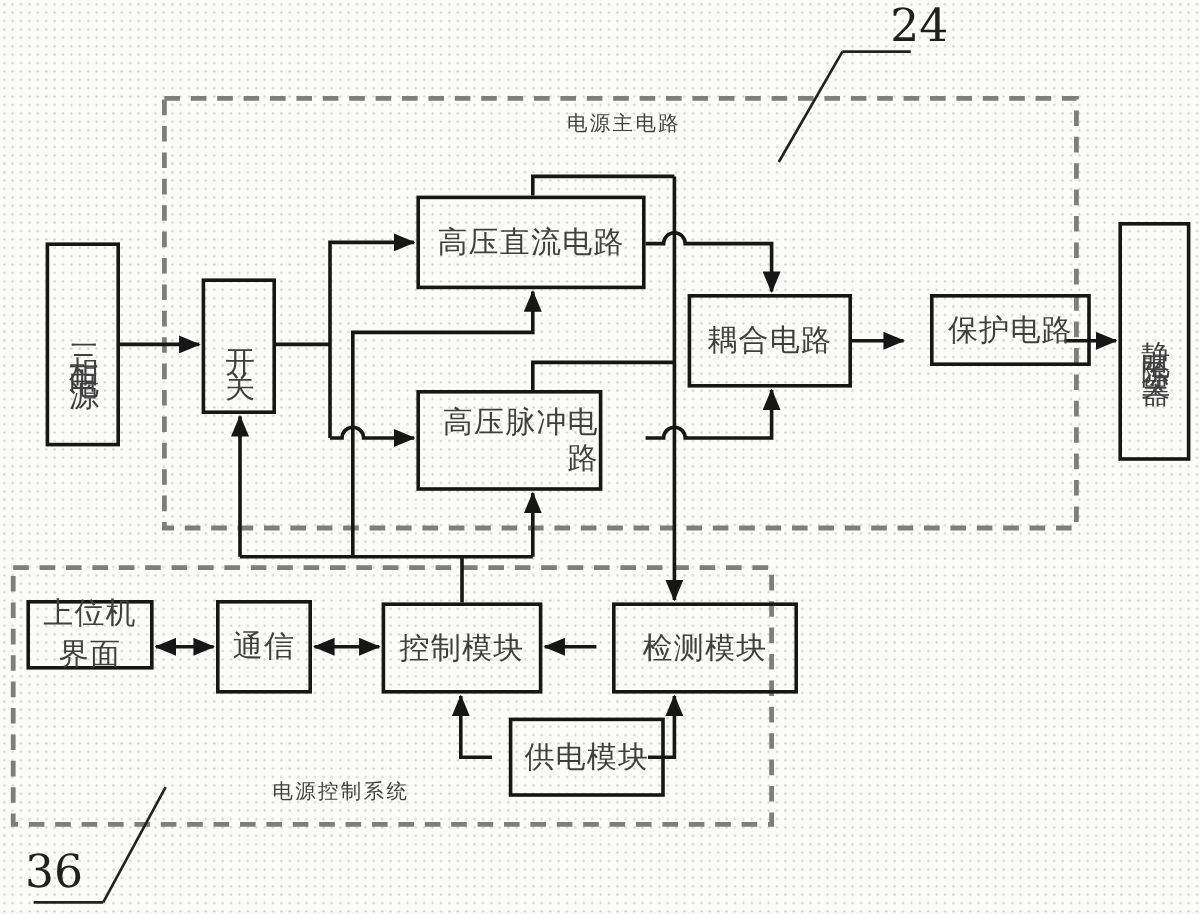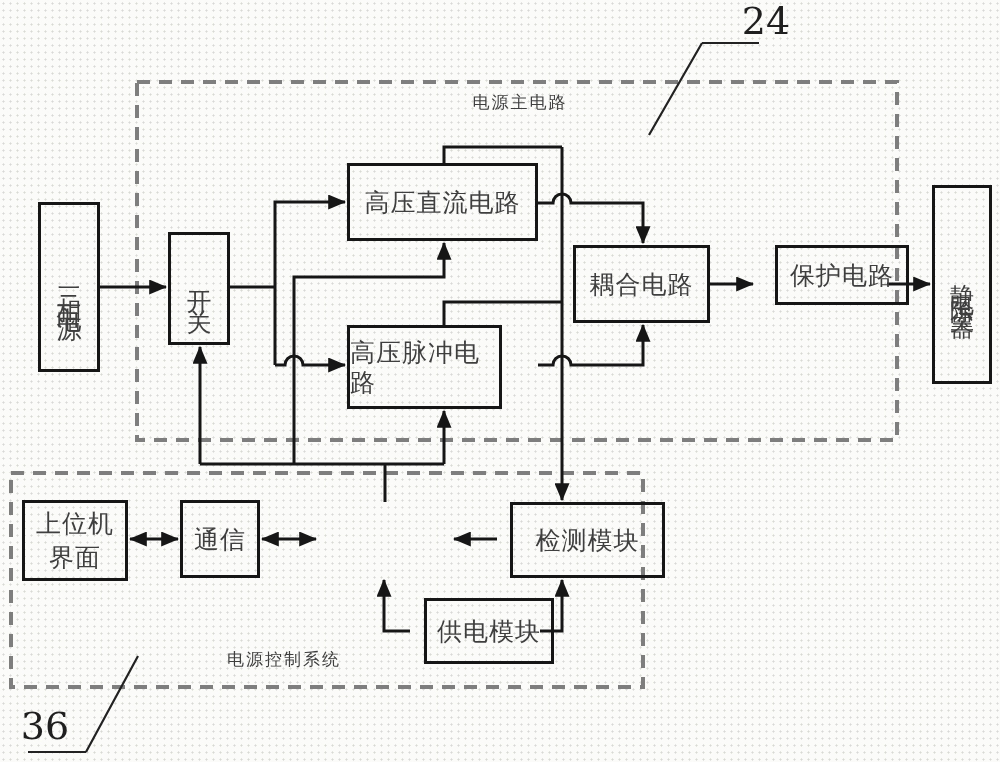--- a/index.html
+++ b/index.html
@@ -12,21 +12,21 @@
     font-family:"Liberation Sans","DejaVu Sans",sans-serif;
     color:#3d3d3d;
     overflow:hidden;
   }
   .wires{position:absolute;left:0;top:0;}
   .box{
     position:absolute;
     border:3px solid #161616;
     box-sizing:border-box;
     display:flex;align-items:center;justify-content:center;
-    text-align:left;
+    text-align:right;
     font-size:25px;
     color:#3f3f3f;
     letter-spacing:1px;
     line-height:1.2;
   }
   .box.vtext span{
     writing-mode:vertical-rl;
     text-orientation:upright;
     line-height:1;
   }
@@ -131,29 +131,32 @@
   </div>
 
   <div class="box" style="left:765px;top:245px;width:134px;height:60px;margin-left:10px;">
     <span>保护电路</span>
   </div>
 
   <div class="box vtext esp" style="left:932px;top:185px;width:60px;height:199px;">
     <span>静电除尘器</span>
   </div>
 
-  <div class="box twoline" style="left:22px;top:500px;width:106px;height:81px;">
+  <div class="box twoline" style="left:22px;top:500px;width:106px;height:58px;">
     <span>上位机</span>
     <span>界面</span>
   </div>
 
   <div class="box" style="left:180px;top:500px;width:80px;height:78px;">
     <span>通信</span>
   </div>
 
+  <div class="box" style="left:318px;top:502px;width:134px;height:76px;">
+    <span>控制模块</span>
+  </div>
 
   <div class="box" style="left:510px;top:502px;width:155px;height:76px;">
     <span>检测模块</span>
   </div>
 
   <div class="box" style="left:424px;top:598px;width:130px;height:66px;">
     <span>供电模块</span>
   </div>
 
 </div>

